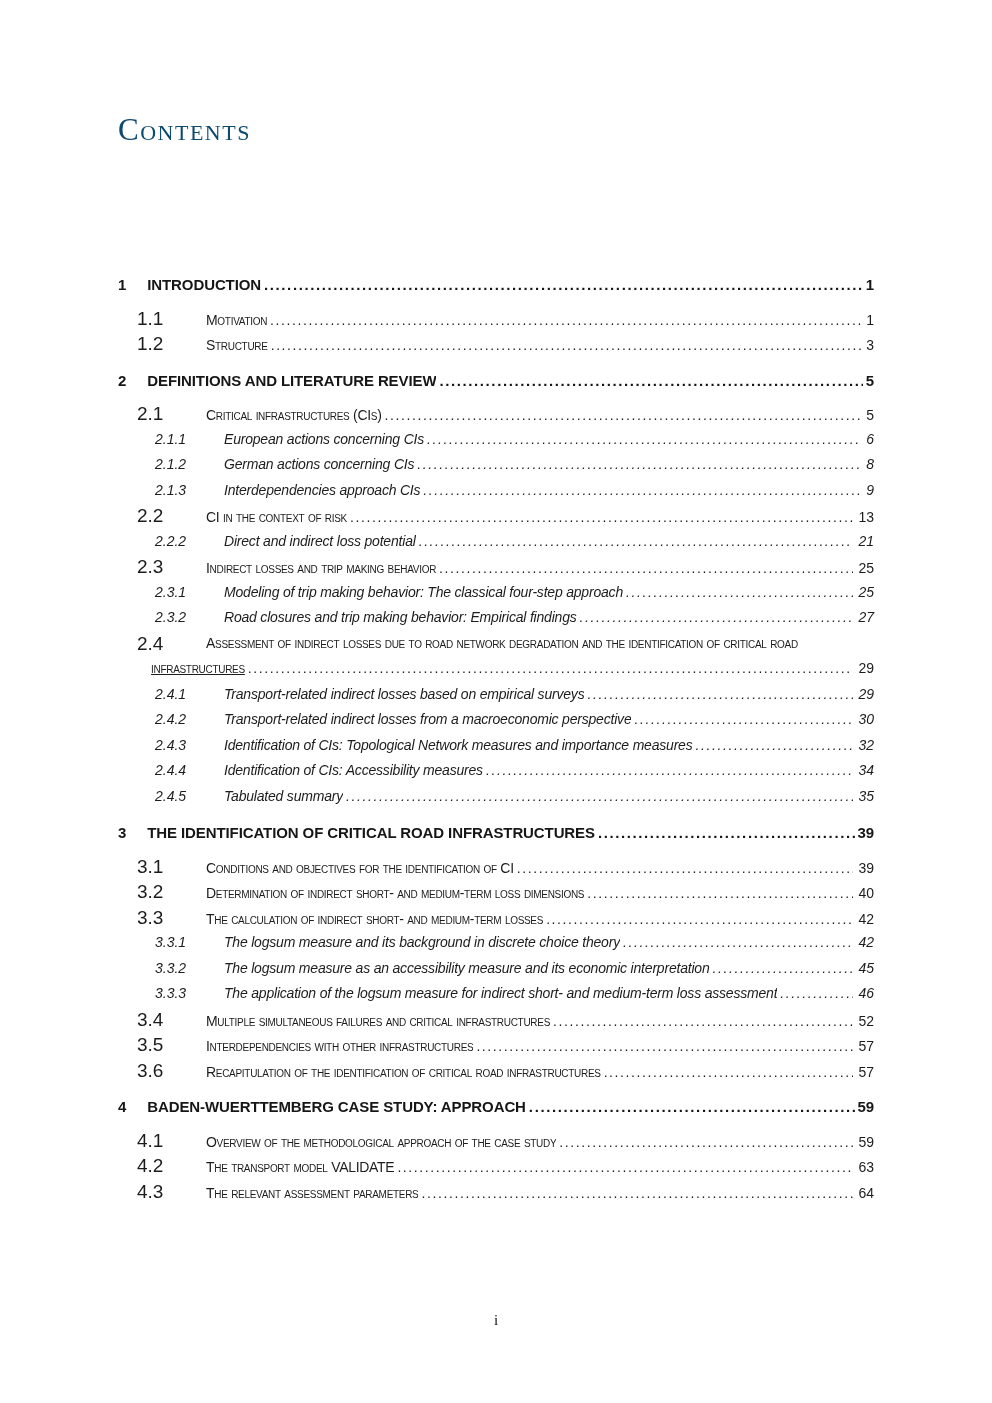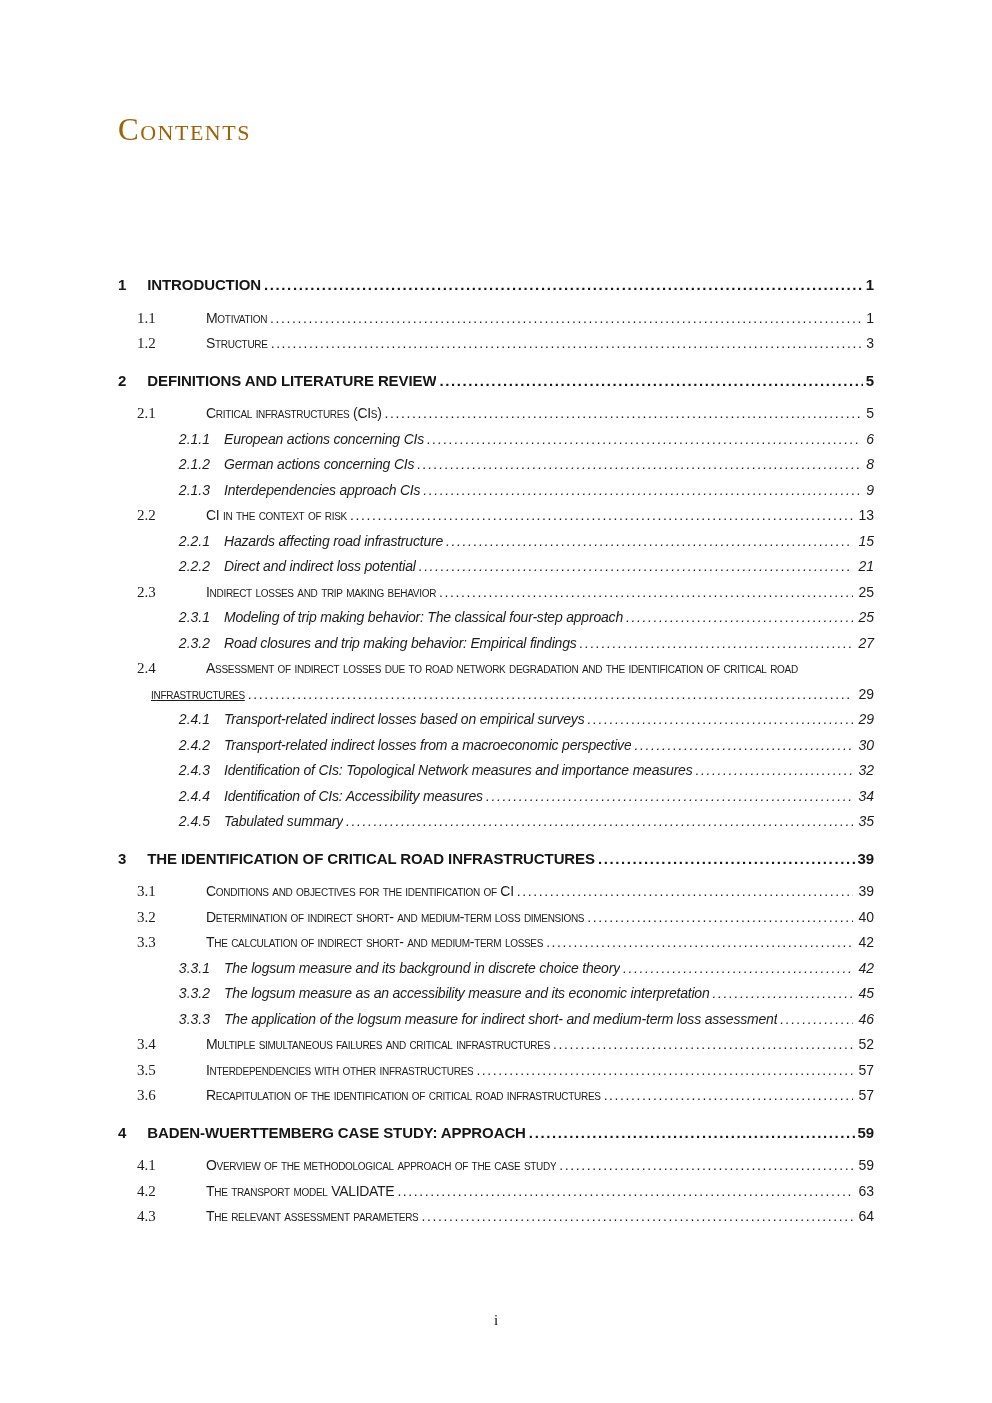--- a/index.html
+++ b/index.html
@@ -15,21 +15,21 @@
     position: relative;
     width: 992px; height: 1403px;
     padding: 112px 118px 0 118px;
   }
   .doc-title {
     font-family: "Liberation Serif", serif;
     font-variant: small-caps;
     font-weight: 400;
     font-size: 31px;
     letter-spacing: 1.5px;
-    color: #a16207;
+    color: #0c4a6e;
     line-height: 36px;
   }
   .toc { margin-top: 124px; }
   .toc-row {
     display: flex;
     align-items: baseline;
     height: 25.5px;
     line-height: 25.5px;
     white-space: nowrap;
   }
@@ -39,25 +39,25 @@
     font-size: 15px;
     letter-spacing: -0.1px;
     margin-top: 11px;
     margin-bottom: 8px;
     color: #161616;
   }
   .lvl1 .toc-num { flex: none; margin-right: 7px; }
   .lvl1 .toc-page-num { padding-left: 1px; }
   
   .lvl2 { padding-left: 19px; font-size: 14px; }
-  .lvl2 .toc-num { flex: none; width: 55px; font-size: 15px; font-family: Liberation Serif, serif; }
+  .lvl2 .toc-num { flex: none; width: 55px; font-size: 19px; }
   .lvl2 .toc-title { font-variant: small-caps; font-size: 14px; letter-spacing: -0.3px; }
   
   .lvl3 { padding-left: 37px; font-size: 14px; font-style: italic; }
-  .lvl3 .toc-num { flex: none; width: 55px; text-align: right; }
+  .lvl3 .toc-num { flex: none; width: 55px; }
   .lvl3 .toc-title { letter-spacing: -0.2px; }
   
   .wrap-first { overflow: hidden; align-items: center; }
   .wrap-cont .toc-title { font-variant: small-caps; text-decoration: underline; }
   .toc-title { flex: none; max-width: 700px; overflow: hidden; margin-left: 14px; }
   .toc-leader {
     flex: 1 1 auto;
     overflow: hidden;
     white-space: nowrap;
     margin: 0 2px 0 3px;
@@ -132,26 +132,20 @@
     <span class="toc-leader"></span>
     <span class="toc-page-num">9</span>
   </div>
       <div class="toc-row lvl2">
     <span class="toc-num">2.2</span>
     <span class="toc-title">CI in the context of risk</span>
     <span class="toc-leader"></span>
     <span class="toc-page-num">13</span>
   </div>
       <div class="toc-row lvl3">
-    <span class="toc-num">2.2.1</span>
-    <span class="toc-title">Hazards affecting road infrastructure</span>
-    <span class="toc-leader"></span>
-    <span class="toc-page-num">15</span>
-  </div>
-      <div class="toc-row lvl3">
     <span class="toc-num">2.2.2</span>
     <span class="toc-title">Direct and indirect loss potential</span>
     <span class="toc-leader"></span>
     <span class="toc-page-num">21</span>
   </div>
       <div class="toc-row lvl2">
     <span class="toc-num">2.3</span>
     <span class="toc-title">Indirect losses and trip making behavior</span>
     <span class="toc-leader"></span>
     <span class="toc-page-num">25</span>

